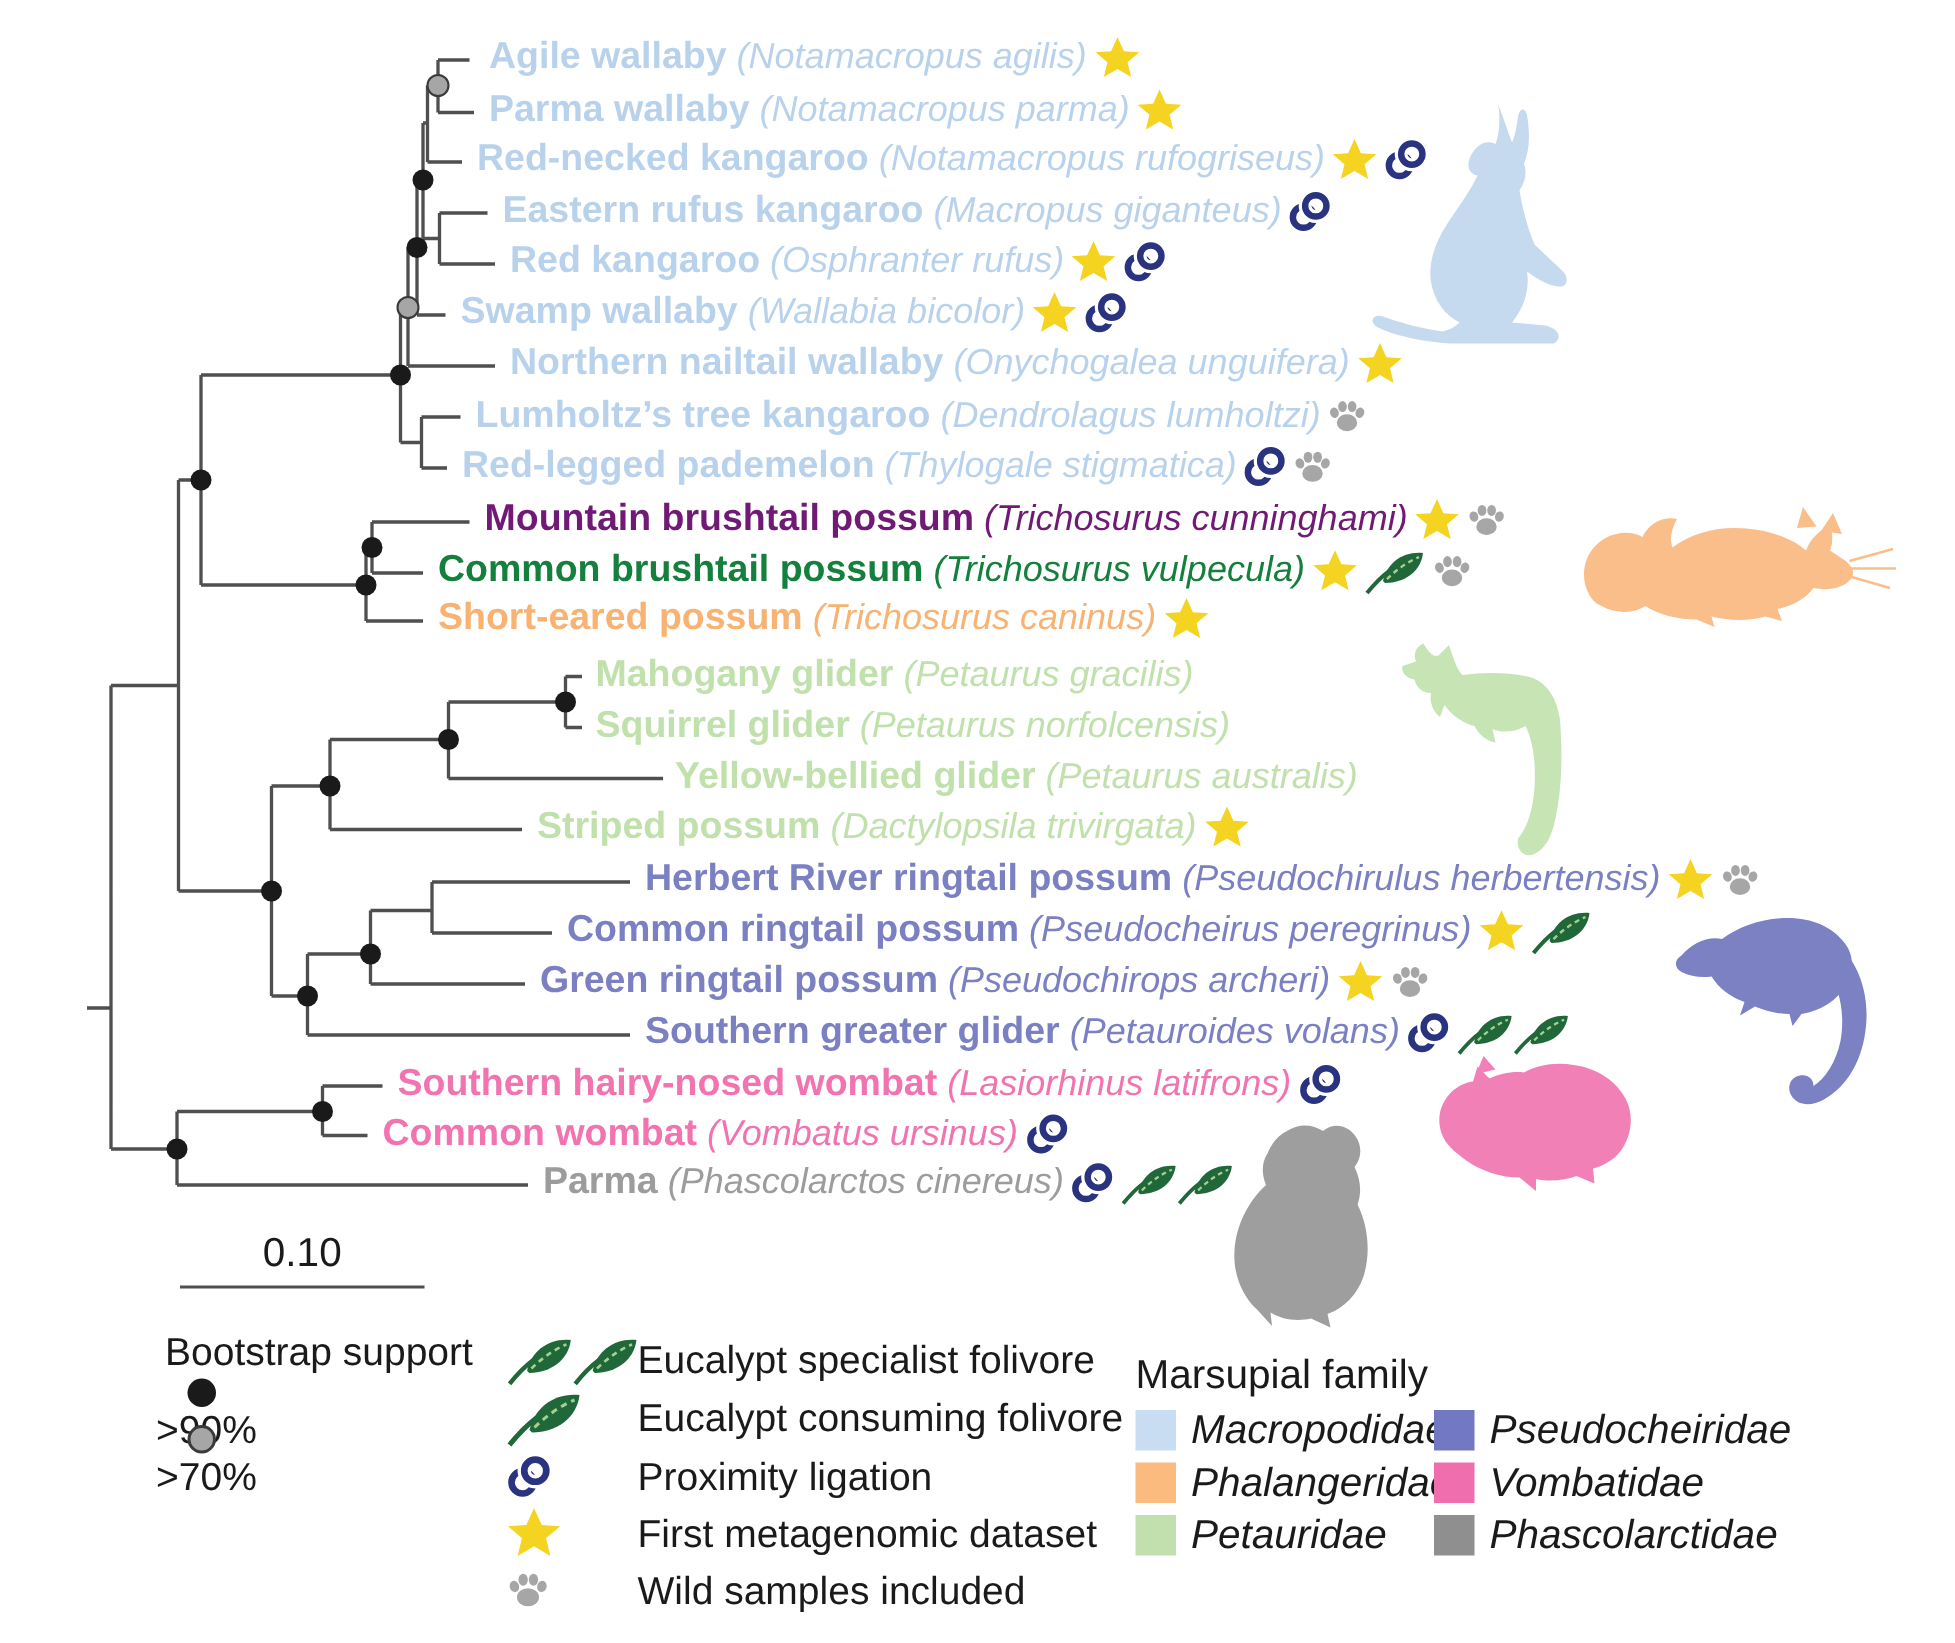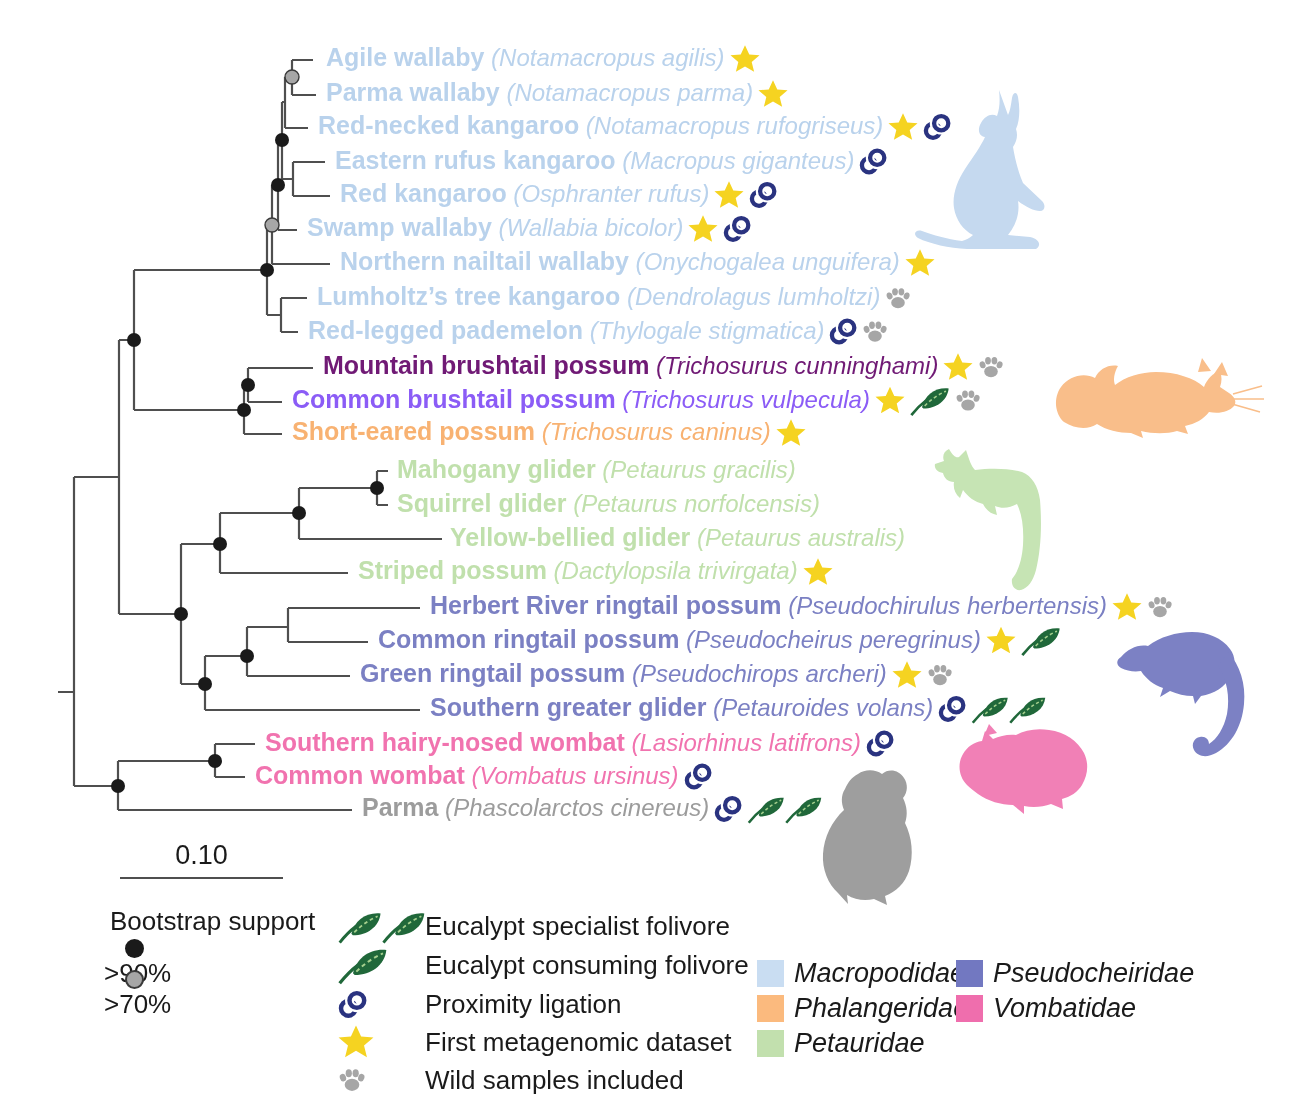--- a/index.html
+++ b/index.html
@@ -1,17 +1,17 @@
 <!DOCTYPE html>
 <html style="--branch: #4F4F4F; --node-high: #1A1A1A; --node-med: #A6A6A6; --star: #F5D321; --rings: #2A3380; --leaf: #20683A; --paw: #A6A6A6;"><head>
 <meta charset="utf-8">
 <style>
   html,body{margin:0;padding:0;background:#fff;}
   #fig{position:relative;width:1303px;height:1076px;background:#fff;overflow:hidden;
-       font-family:"Liberation Sans",sans-serif;margin-top:20px;}
+       font-family:"Liberation Sans",sans-serif;}
   #treesvg{position:absolute;left:0;top:0;}
   .branches{stroke:var(--branch);stroke-width:2.2;fill:none;}
   .scaleline{stroke:var(--branch);stroke-width:2;fill:none;}
   .node-high{fill:var(--node-high);}
   .node-med{fill:var(--node-med);stroke:#3a3a3a;stroke-width:1.4;}
   .sp{position:absolute;white-space:nowrap;font-weight:bold;font-size:25px;transform:translateY(-54%);}
   .sp .sn{font-weight:normal;font-style:italic;font-size:24px;}
   .ic{vertical-align:middle;margin-left:5px;}
   #g-star{fill:var(--star);}
   .ringstroke{stroke:var(--rings);fill:none;stroke-width:4;}
@@ -191,21 +191,21 @@
       <div class="sp" style="left: 308px; top: 312px; color: rgb(185, 210, 236);"><span class="cn">Red-legged pademelon</span><span class="sn"> (<span>Thylogale stigmatica</span>)</span><svg class="ic" viewBox="0 0 26 26" width="28" height="28">
           <use href="#g-rings"></use>
         </svg><svg class="ic" viewBox="0 0 26 26" width="26" height="26">
           <use href="#g-paw"></use>
         </svg></div>
       <div class="sp" style="left: 323px; top: 348px; color: #701a75;"><span class="cn">Mountain brushtail possum</span><span class="sn"> (<span>Trichosurus cunninghami</span>)</span><svg class="ic" viewBox="0 0 26 26" width="30" height="30">
           <use href="#g-star"></use>
         </svg><svg class="ic" viewBox="0 0 26 26" width="26" height="26">
           <use href="#g-paw"></use>
         </svg></div>
-      <div class="sp" style="left: 292px; top: 382px; color: #8b5cf6;"><span class="cn">Common brushtail possum</span><span class="sn"> (<span>Trichosurus vulpecula</span>)</span><svg class="ic" viewBox="0 0 26 26" width="30" height="30">
+      <div class="sp" style="left: 292px; top: 382px; color: #15803d;"><span class="cn">Common brushtail possum</span><span class="sn"> (<span>Trichosurus vulpecula</span>)</span><svg class="ic" viewBox="0 0 26 26" width="30" height="30">
           <use href="#g-star"></use>
         </svg><svg class="ic" viewBox="0 0 30 24" width="40" height="32">
           <use href="#g-leaf"></use>
         </svg><svg class="ic" viewBox="0 0 26 26" width="26" height="26">
           <use href="#g-paw"></use>
         </svg></div>
       <div class="sp" style="left: 292px; top: 414px; color: rgb(248, 178, 114);"><span class="cn">Short-eared possum</span><span class="sn"> (<span>Trichosurus caninus</span>)</span><svg class="ic" viewBox="0 0 26 26" width="30" height="30">
           <use href="#g-star"></use>
         </svg></div>
       <div class="sp" style="left: 397px; top: 451px; color: rgb(192, 224, 172);"><span class="cn">Mahogany glider</span><span class="sn"> (<span>Petaurus gracilis</span>)</span></div>
@@ -286,34 +286,39 @@
         </svg></span>
     <span class="il-label">First metagenomic dataset</span>
   </div>
   <div class="il-row" style="top:1042px;">
     <span class="il-icon"><svg class="ic" viewBox="0 0 26 26" width="28" height="28">
           <use href="#g-paw"></use>
         </svg></span>
     <span class="il-label">Wild samples included</span>
   </div>
 
+  <div class="legend-title" style="left:757px;top:901px;font-size:27px;">Marsupial family</div>
   <div class="fam-item" style="left:757px;top:938px;">
     <span class="fam-sw" style="background: rgb(201, 221, 242);"></span>
     <span class="fam-name">Macropodidae</span>
   </div>
   <div class="fam-item" style="left:757px;top:973px;">
     <span class="fam-sw" style="background: rgb(251, 186, 126);"></span>
     <span class="fam-name">Phalangeridae</span>
   </div>
   <div class="fam-item" style="left:757px;top:1008px;">
     <span class="fam-sw" style="background: rgb(194, 224, 174);"></span>
     <span class="fam-name">Petauridae</span>
   </div>
   <div class="fam-item" style="left:956px;top:938px;">
     <span class="fam-sw" style="background: rgb(114, 120, 193);"></span>
     <span class="fam-name">Pseudocheiridae</span>
   </div>
   <div class="fam-item" style="left:956px;top:973px;">
     <span class="fam-sw" style="background: rgb(239, 110, 173);"></span>
     <span class="fam-name">Vombatidae</span>
   </div>
+  <div class="fam-item" style="left:956px;top:1008px;">
+    <span class="fam-sw" style="background: rgb(143, 143, 143);"></span>
+    <span class="fam-name">Phascolarctidae</span>
+  </div>
 
 </div>
 
 </body></html>

